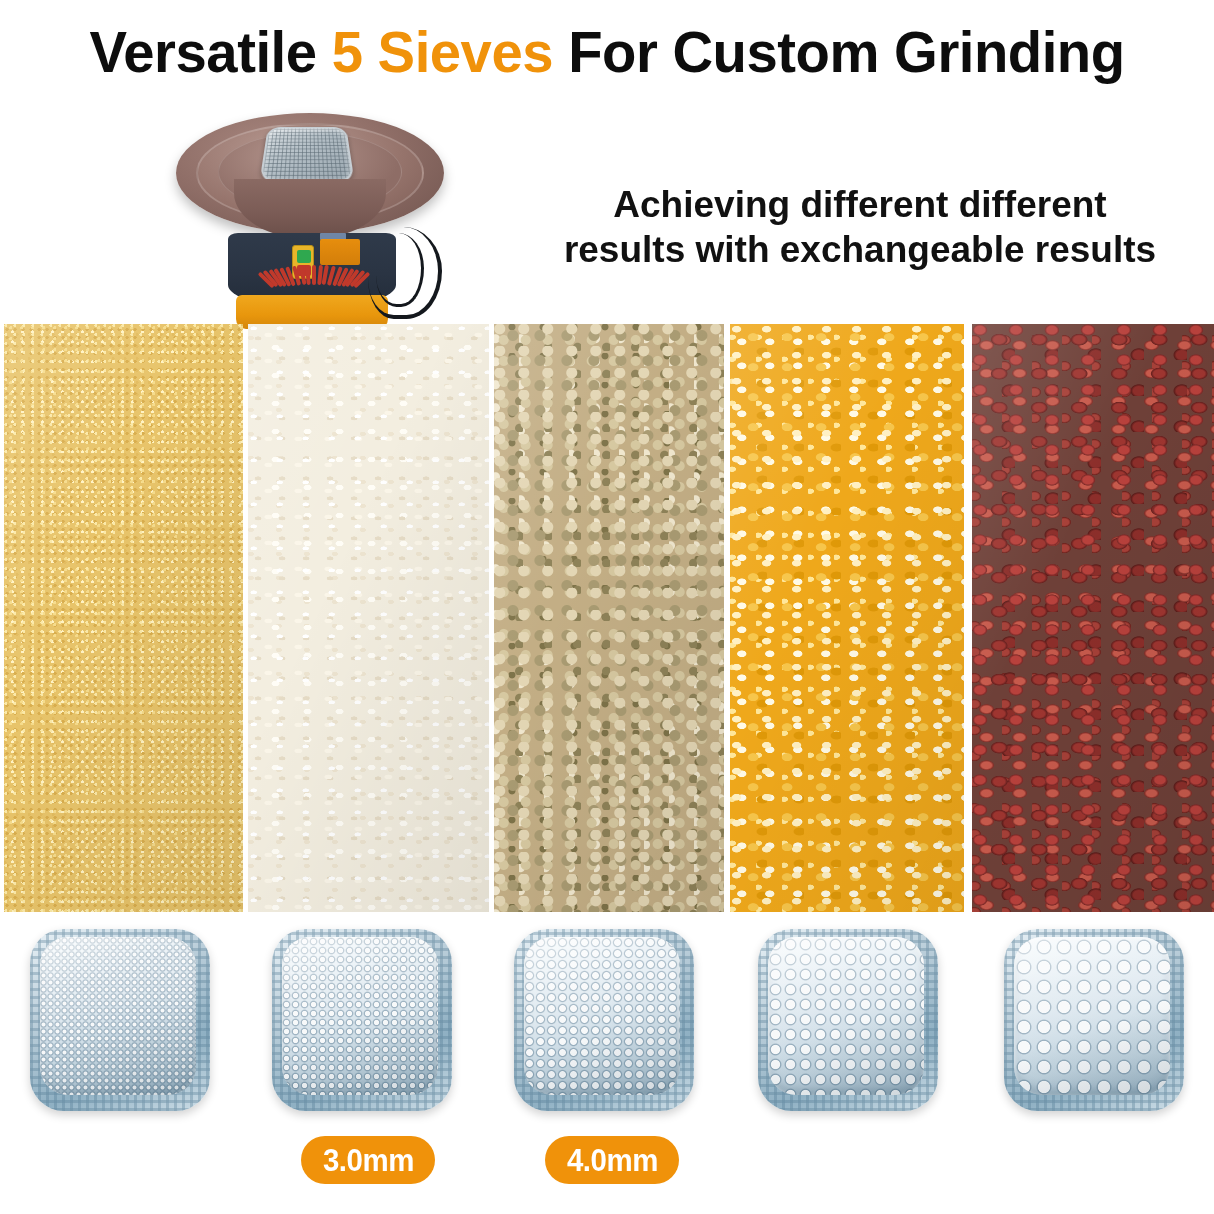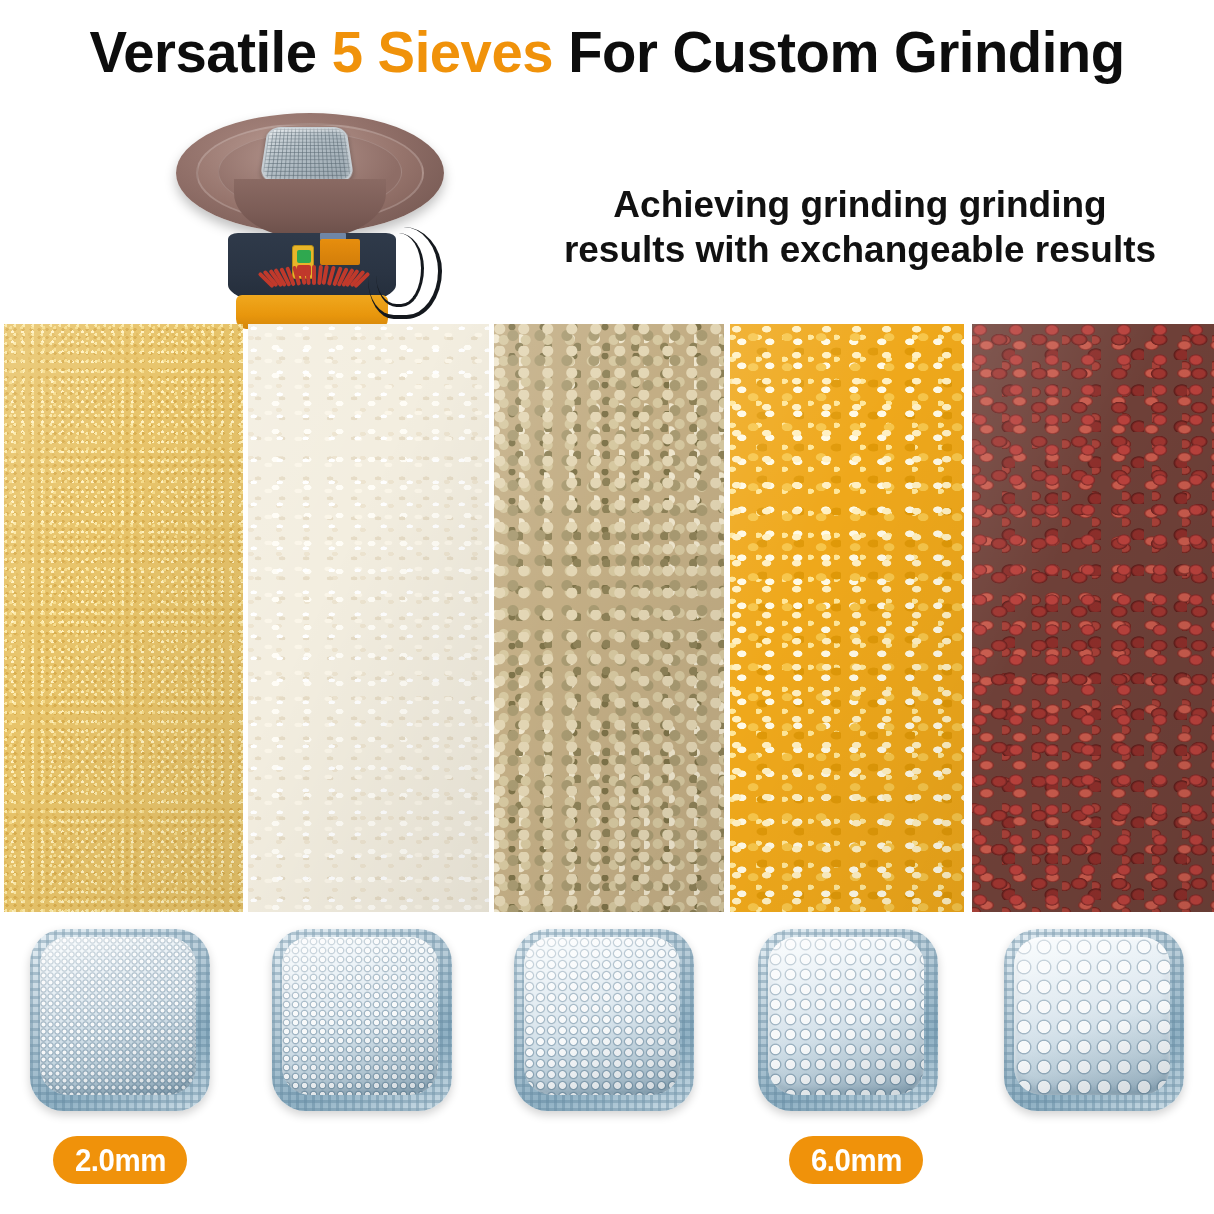--- a/index.html
+++ b/index.html
@@ -225,21 +225,21 @@
 </head>
 <body>
 
 <div id="page">
 
   <div class="headline">
     <span>Versatile </span><span class="hl-accent">5 Sieves</span><span> For Custom Grinding</span>
   </div>
 
   <div class="subtitle">
-    <span class="sub-l">Achieving grinding grinding</span>
+    <span class="sub-l">Achieving different different</span>
     <span class="sub-l">results with exchangeable results</span>
   </div>
 
   <div class="grinder">
     <div class="g-lid-shadow"></div>
     <div class="g-lid-ring1"></div>
     <div class="g-lid-ring2"></div>
     <div class="g-mesh"></div>
     <div class="g-lid-skirt"></div>
     <div class="g-body">
@@ -346,21 +346,21 @@
           <div class="sieve-rim"></div>
           <div class="sieve-face">
             <div class="sieve-holes" style="background-image: radial-gradient(circle at 10px 10px, rgba(255, 255, 255, 0.92) 0px, rgba(255, 255, 255, 0.92) 5.75px, rgba(255, 255, 255, 0) 6.55px), radial-gradient(circle at 10px 10px, rgba(70, 105, 130, 0.4) 0px, rgba(70, 105, 130, 0.4) 6.85px, rgba(70, 105, 130, 0) 7.95px); background-size: 20px 20px, 20px 20px;"></div>
             <div class="sieve-gloss"></div>
           </div>
         </div>
       </div>
     </div>
 
   <div class="badge-row" id="badge-row">
-      <div class="badge" style="left: 53px; width: 134px; background: rgb(240, 146, 10);">
-        <span class="badge-text" style="color: rgb(255, 255, 255);">2.0mm</span>
-      </div>
-      <div class="badge" style="left: 789px; width: 134px; background: rgb(240, 146, 10);">
-        <span class="badge-text" style="color: rgb(255, 255, 255);">6.0mm</span>
+      <div class="badge" style="left: 301px; width: 134px; background: rgb(240, 146, 10);">
+        <span class="badge-text" style="color: rgb(255, 255, 255);">3.0mm</span>
+      </div>
+      <div class="badge" style="left: 545px; width: 134px; background: rgb(240, 146, 10);">
+        <span class="badge-text" style="color: rgb(255, 255, 255);">4.0mm</span>
       </div>
     </div>
 
 </div>
 
 </body></html>

